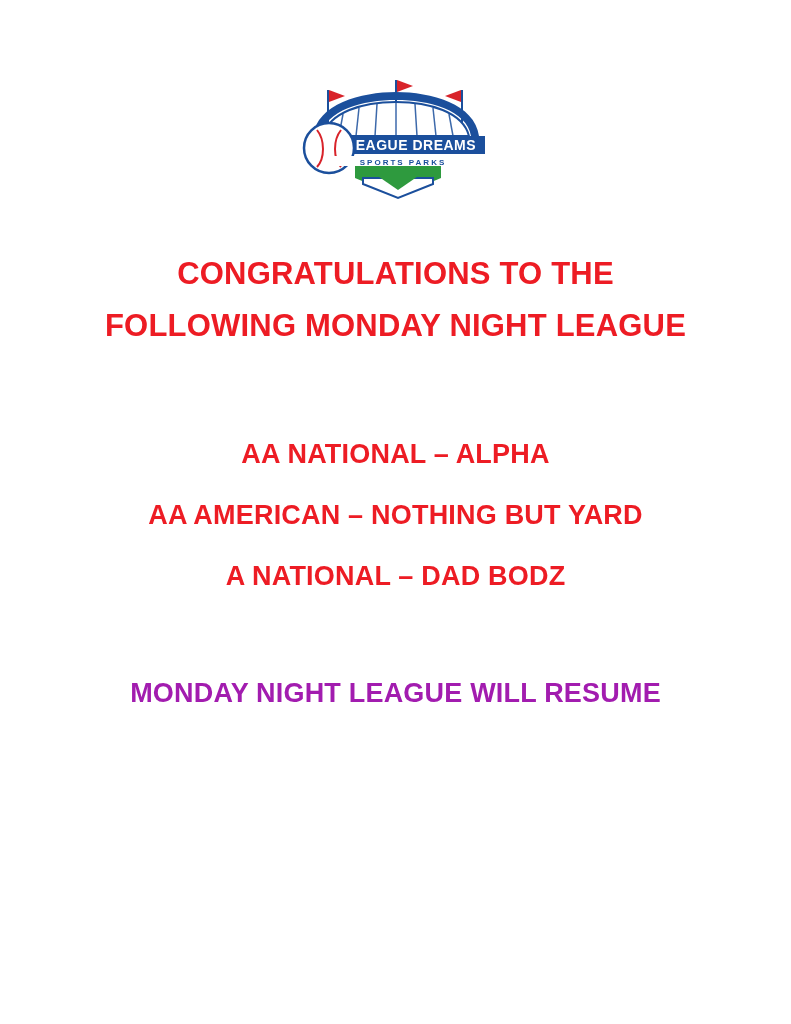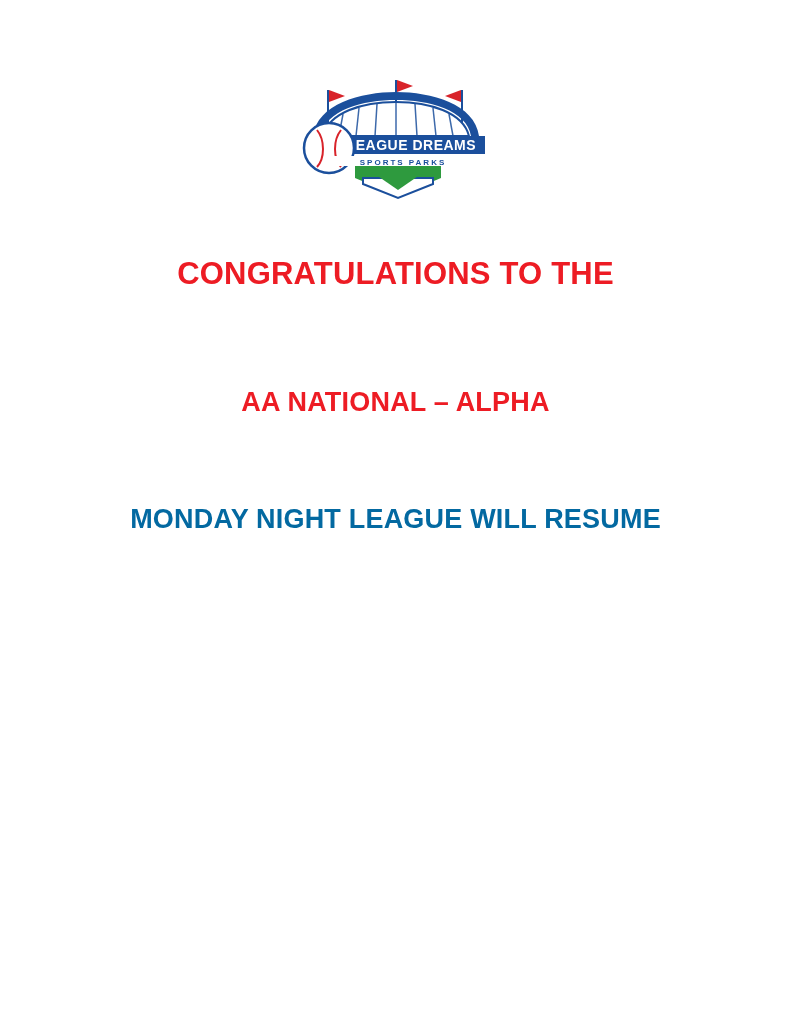--- a/index.html
+++ b/index.html
@@ -61,21 +61,21 @@
     line-height: 61px;
     letter-spacing: 0.2px;
     color: #ed1c24;
   }
   .gap-2 { height: 60px; }
   .footer-note {
     font-size: 27px;
     font-weight: bold;
     line-height: 52px;
     letter-spacing: 0.2px;
-    color: #0369a1;
+    color: #a21caf;
   }
 </style>
 </head>
 <body>
 
 <div class="page">
 
   <div class="logo-wrap">
     <div class="logo">
       <svg width="210" height="128" viewBox="0 0 210 128" xmlns="http://www.w3.org/2000/svg">
@@ -115,26 +115,29 @@
         <path d="M72 100 L142 100 L142 106 L107 120 L72 106 Z" fill="#ffffff" stroke="#1b4f9c" stroke-width="2"></path>
         <path d="M78 92 L136 92 L107 112 Z" fill="#2e9a3e"></path>
       </svg>
     </div>
   </div>
 
   <div class="content">
 
     <div class="headline">
       <div>CONGRATULATIONS TO THE</div>
+      <div>FOLLOWING MONDAY NIGHT LEAGUE</div>
     </div>
 
     <div class="gap-1"></div>
 
     <div class="champs">
       <div>AA  NATIONAL – ALPHA</div>
+      <div>AA AMERICAN – NOTHING BUT YARD</div>
+      <div>A NATIONAL – DAD BODZ</div>
     </div>
 
     <div class="gap-2"></div>
 
     <div class="footer-note">
       <div>MONDAY NIGHT LEAGUE WILL RESUME</div>
     </div>
 
   </div>
 </div>

